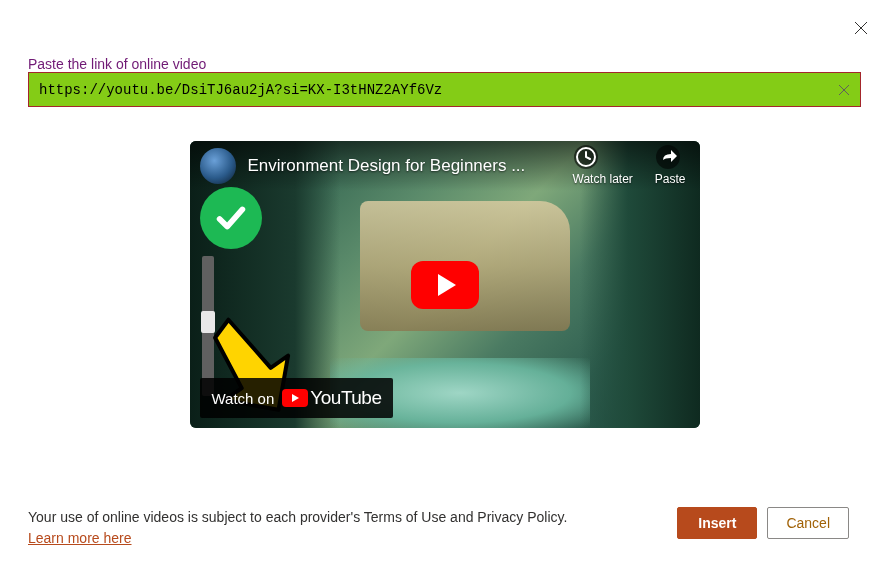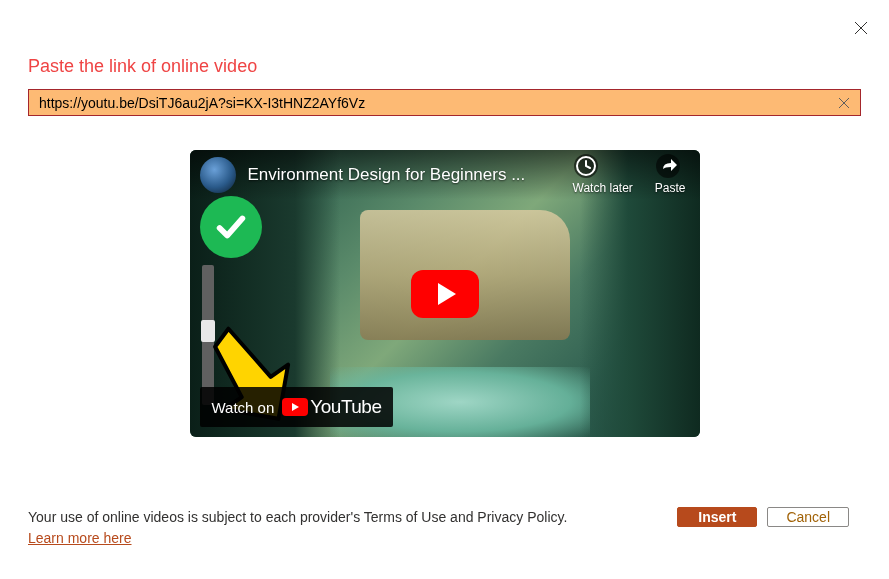--- a/index.html
+++ b/index.html
@@ -22,31 +22,31 @@
       cursor: pointer;
       display: flex;
       align-items: center;
       justify-content: center;
     }
     .dialog-close svg { width: 14px; height: 14px; }
     .content {
       padding: 56px 28px 0 28px;
     }
     .prompt-label {
-      font-size: 18px;
-      color: #ef4444;
-      margin-bottom: 12px;
+      font-size: 14px;
+      color: #701a75;
     }
     .url-input-wrap {
       position: relative;
       border: 1px solid #a4262c;
-      background: #fdba74;
-      height: 27px;
+      background: #84cc16;
+      height: 35px;
       display: flex;
       align-items: center;
+      font-family: Liberation Mono, monospace;
     }
     .url-input {
       flex: 1;
       border: none;
       outline: none;
       padding: 0 10px;
       font-size: 14px;
       background: transparent;
       font-family: inherit;
     }
@@ -153,21 +153,21 @@
     .vp-yttext{ font-size:19px; font-weight:500; letter-spacing:-0.5px;}
 
     .footer {
       position:absolute; bottom:30px; left:28px; right:40px;
       display:flex; align-items:flex-start; justify-content:space-between;
     }
     .disclaimer { font-size:14px; line-height:1.5; max-width:560px;}
     .disclaimer a { color:#b74a1c; text-decoration:underline; cursor:pointer;}
     .btns { display:flex; gap:10px; align-items:flex-start;}
     .btn {
-      min-width:80px; height:20px; padding:4px 18px;
+      min-width:80px; height:32px; padding:4px 18px;
       font-size:14px; font-family:inherit; cursor:pointer;
       border-radius:2px; display:flex; align-items:center; justify-content:center;
     }
     .btn-primary { background:#b74a1c; color:#fff; border:1px solid #b74a1c; font-weight:600;}
     .btn-secondary { background:#fff; color:#a16207; border:1px solid #8a8886;}
   </style>
 </head>
 <body>
 
 <div class="dialog-close">

